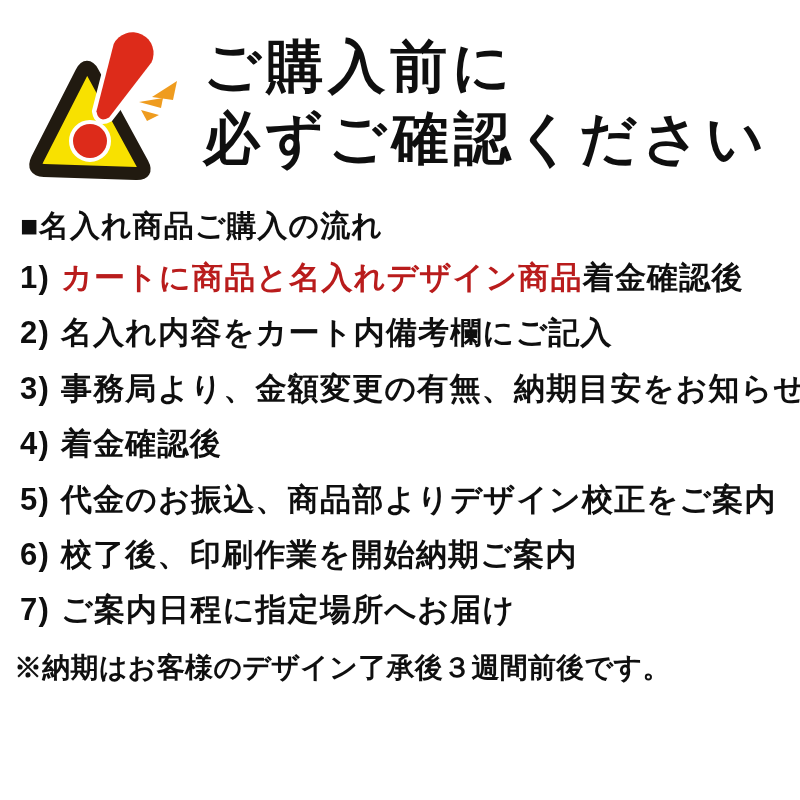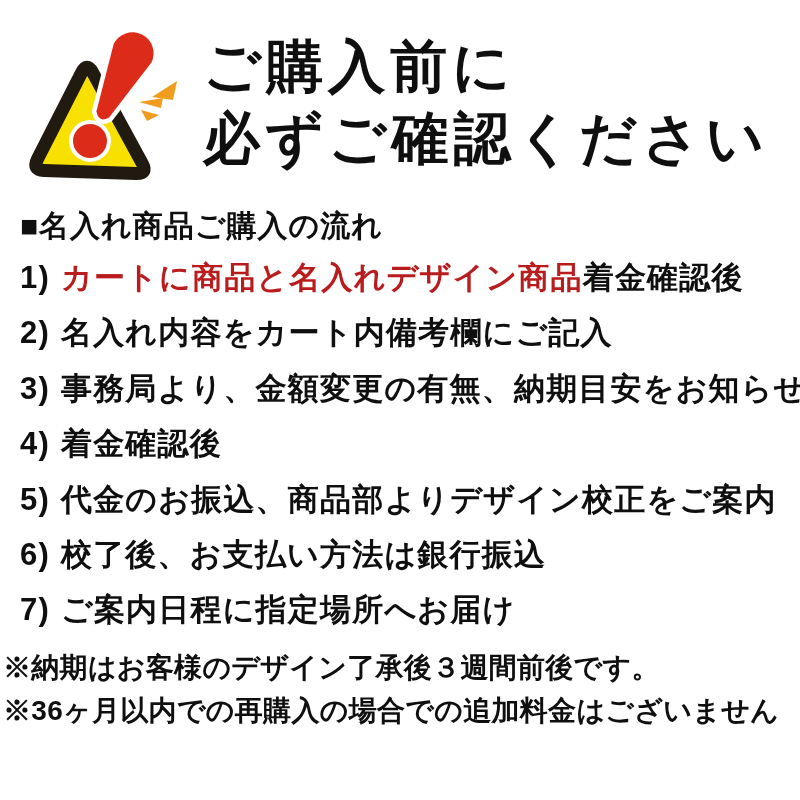--- a/index.html
+++ b/index.html
@@ -26,21 +26,21 @@
     white-space:nowrap;
   }
   .steps {
     position:absolute; left:20px; top:259px;
     font-size:31px; font-weight:700; letter-spacing:1.2px;
   }
   .step { height:55.4px; white-space:nowrap; line-height:37px; }
   .step .num { margin-right:11px; }
   .step .hl { color:#b91c1c; }
   .notes {
-    position:absolute; left:3px; top:651px;
+    position:absolute; left:14px; top:651px;
     font-size:28px; font-weight:800; letter-spacing:0.3px;
   }
   .note { height:43.3px; white-space:nowrap; line-height:34px; }
 </style>
 </head>
 <body>
 
 <div class="canvas">
 
   <div class="warning-icon-wrap">
@@ -77,25 +77,24 @@
     <div class="step">
       <span class="num">3)</span><span class="hl"></span><span>事務局より、金額変更の有無、納期目安をお知らせ</span>
     </div>
     <div class="step">
       <span class="num">4)</span><span class="hl"></span><span>着金確認後</span>
     </div>
     <div class="step">
       <span class="num">5)</span><span class="hl"></span><span>代金のお振込、商品部よりデザイン校正をご案内</span>
     </div>
     <div class="step">
-      <span class="num">6)</span><span class="hl"></span><span>校了後、お支払い方法は銀行振込</span>
+      <span class="num">6)</span><span class="hl"></span><span>校了後、印刷作業を開始納期ご案内</span>
     </div>
     <div class="step">
       <span class="num">7)</span><span class="hl"></span><span>ご案内日程に指定場所へお届け</span>
     </div>
   </div>
 
   <div class="notes">
     <div class="note">※納期はお客様のデザイン了承後３週間前後です。</div>
-    <div class="note">※36ヶ月以内での再購入の場合での追加料金はございません</div>
   </div>
 
 </div>
 
 </body></html>

